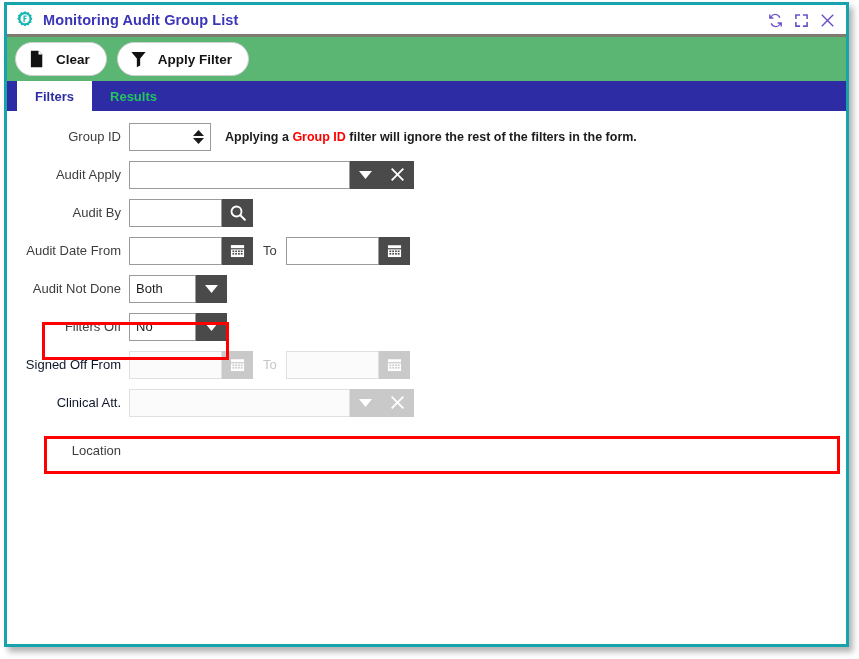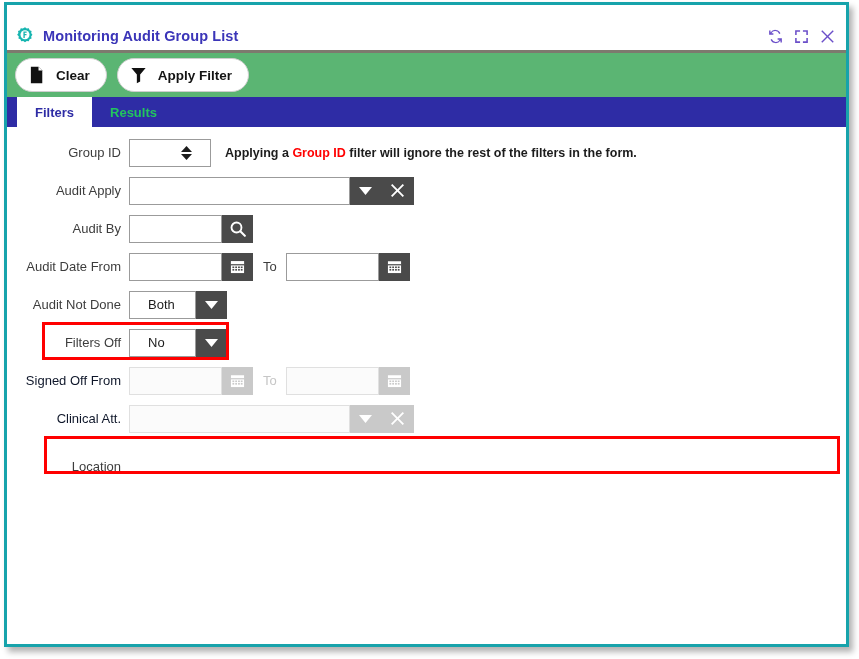--- a/index.html
+++ b/index.html
@@ -34,21 +34,20 @@
   
   .titlebar {
     height: 20px;
     min-height: 32px;
     background: #ffffff;
     border-bottom: 3px solid #7d7a6e;
     display: flex;
     align-items: center;
     padding: 1px 6px 0 8px;
     box-sizing: border-box;
-    margin-top: 16px;
   }
   .title-icon {
     width: 20px;
     height: 20px;
     margin-right: 8px;
     flex: 0 0 auto;
     display: block;
   }
   .title-text {
     font-size: 14.5px;
@@ -154,21 +153,21 @@
   
   .fld {
     height: 28px;
     border: 1px solid #9b9b9b;
     background: #ffffff;
     box-sizing: border-box;
     font-size: 13px;
     color: #1c1c1c;
     display: flex;
     align-items: center;
-    padding: 0 18px;
+    padding: 0 6px;
     white-space: nowrap;
     overflow: hidden;
   }
   .fld.dim { border-color: #e0e0e0; background: #fbfbfb; }
   .adorn {
     height: 28px;
     background: #4a4a4a;
     display: flex;
     align-items: center;
     justify-content: center;

